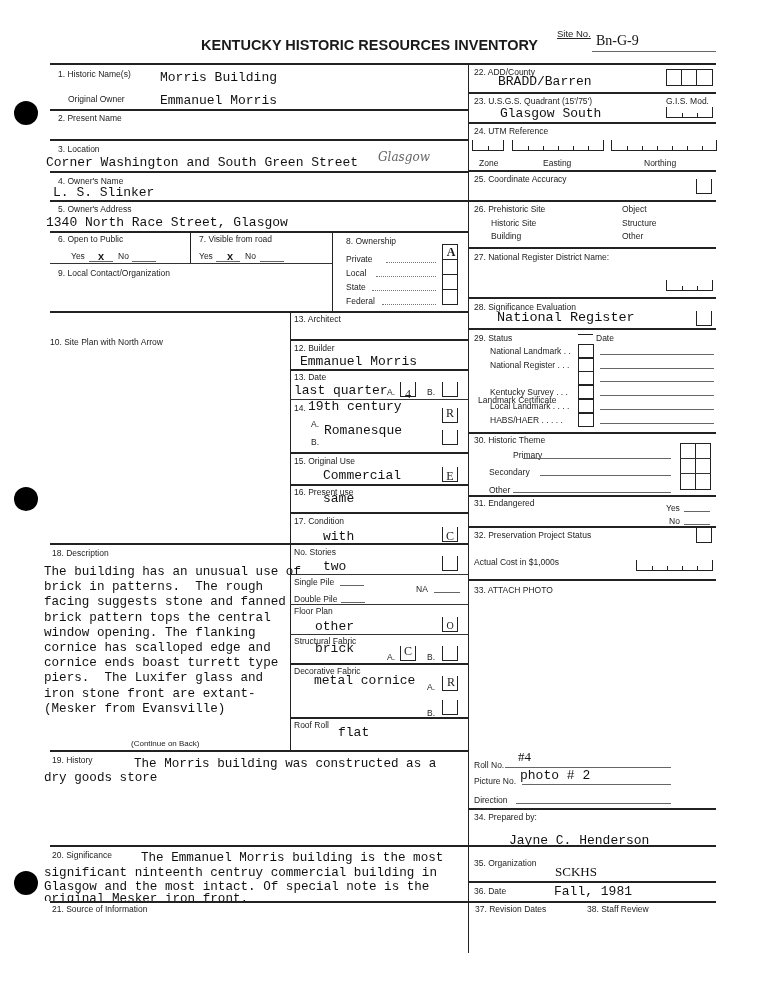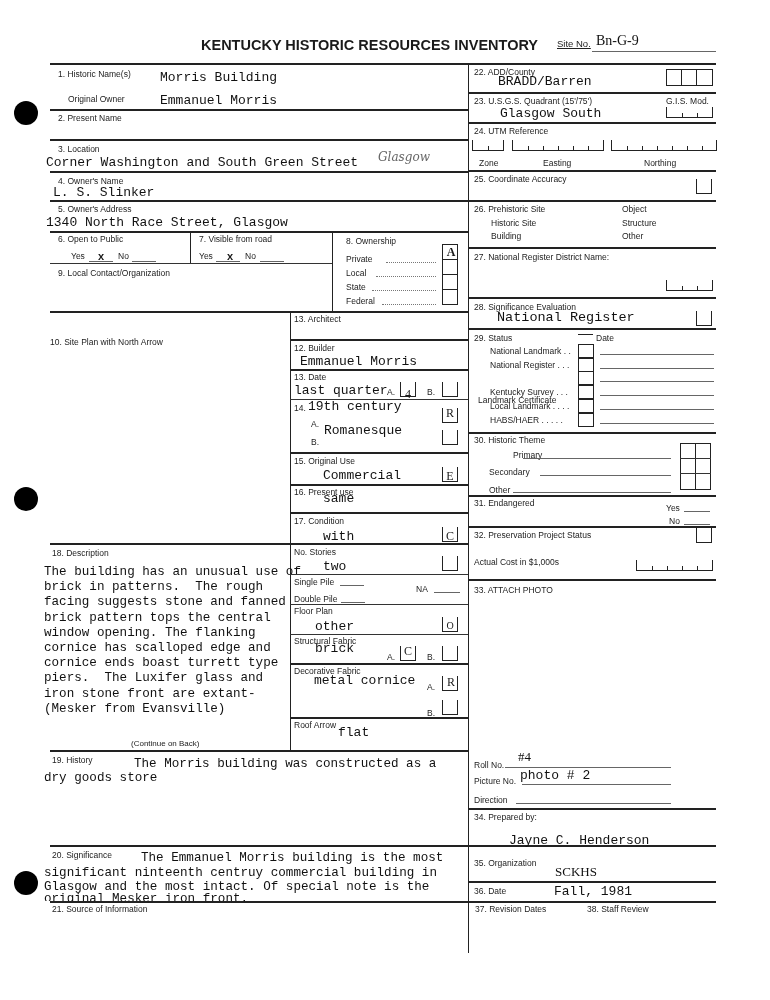--- a/index.html
+++ b/index.html
@@ -20,21 +20,21 @@
   .tick i { position:absolute; bottom:0; width:0; height:4px; border-left:1px solid #222; }
 </style>
 </head>
 <body>
 
 <div class="punch" style="left:14px;top:101px;"></div>
 <div class="punch" style="left:14px;top:487px;"></div>
 <div class="punch" style="left:14px;top:871px;"></div>
 
 <div class="abs" style="left:201px;top:37px;font-size:14.5px;font-weight:bold;">KENTUCKY HISTORIC RESOURCES INVENTORY</div>
-<div class="lbl" style="left:557px;top:38px;font-size:9.5px;text-decoration:underline;">Site No.</div>
+<div class="lbl" style="left:557px;top:28px;font-size:9.5px;text-decoration:underline;">Site No.</div>
 <div class="tw" style="left:596px;top:33px;font-family:'Liberation Serif',serif;font-size:14px;">Bn-G-9</div>
 <div class="dash" style="left:592px;top:51px;width:124px;"></div>
 
 <div class="hl" style="left:50px;top:63px;width:666px;"></div>
 <div class="vl" style="left:468px;top:63px;height:890px;"></div>
 
 <div class="lbl" style="left:58px;top:69px;">1. Historic Name(s)</div>
 <div class="tw" style="left:160px;top:70px;">Morris Building</div>
 <div class="lbl" style="left:68px;top:94px;">Original Owner</div>
 <div class="tw" style="left:160px;top:93px;">Emmanuel Morris</div>
@@ -152,21 +152,21 @@
 <div class="box" style="left:442px;top:646px;"></div>
 <div class="hl" style="left:290px;top:663px;width:178px;"></div>
 <div class="lbl" style="left:294px;top:666px;">Decorative Fabric</div>
 <div class="tw" style="left:314px;top:673px;">metal cornice</div>
 <div class="lbl" style="left:427px;top:682px;">A.</div>
 <div class="box" style="left:442px;top:676px;"></div>
 <div class="code" style="left:444px;top:675px;">R</div>
 <div class="lbl" style="left:427px;top:708px;">B.</div>
 <div class="box" style="left:442px;top:700px;"></div>
 <div class="hl" style="left:290px;top:717px;width:178px;"></div>
-<div class="lbl" style="left:294px;top:720px;">Roof Arrow</div>
+<div class="lbl" style="left:294px;top:720px;">Roof Roll</div>
 <div class="tw" style="left:338px;top:725px;">flat</div>
 <div class="hl" style="left:50px;top:750px;width:418px;"></div>
 
 <div class="lbl" style="left:52px;top:755px;">19. History</div>
 <div class="tw" style="left:134px;top:757px;font-size:12.6px;">The Morris building was constructed as a</div>
 <div class="tw" style="left:44px;top:771px;font-size:12.6px;">dry goods store</div>
 <div class="hl" style="left:50px;top:845px;width:666px;"></div>
 
 <div class="lbl" style="left:52px;top:850px;">20. Significance</div>
 <div class="tw" style="left:141px;top:851px;font-size:12.6px;">The Emmanuel Morris building is the most</div>

